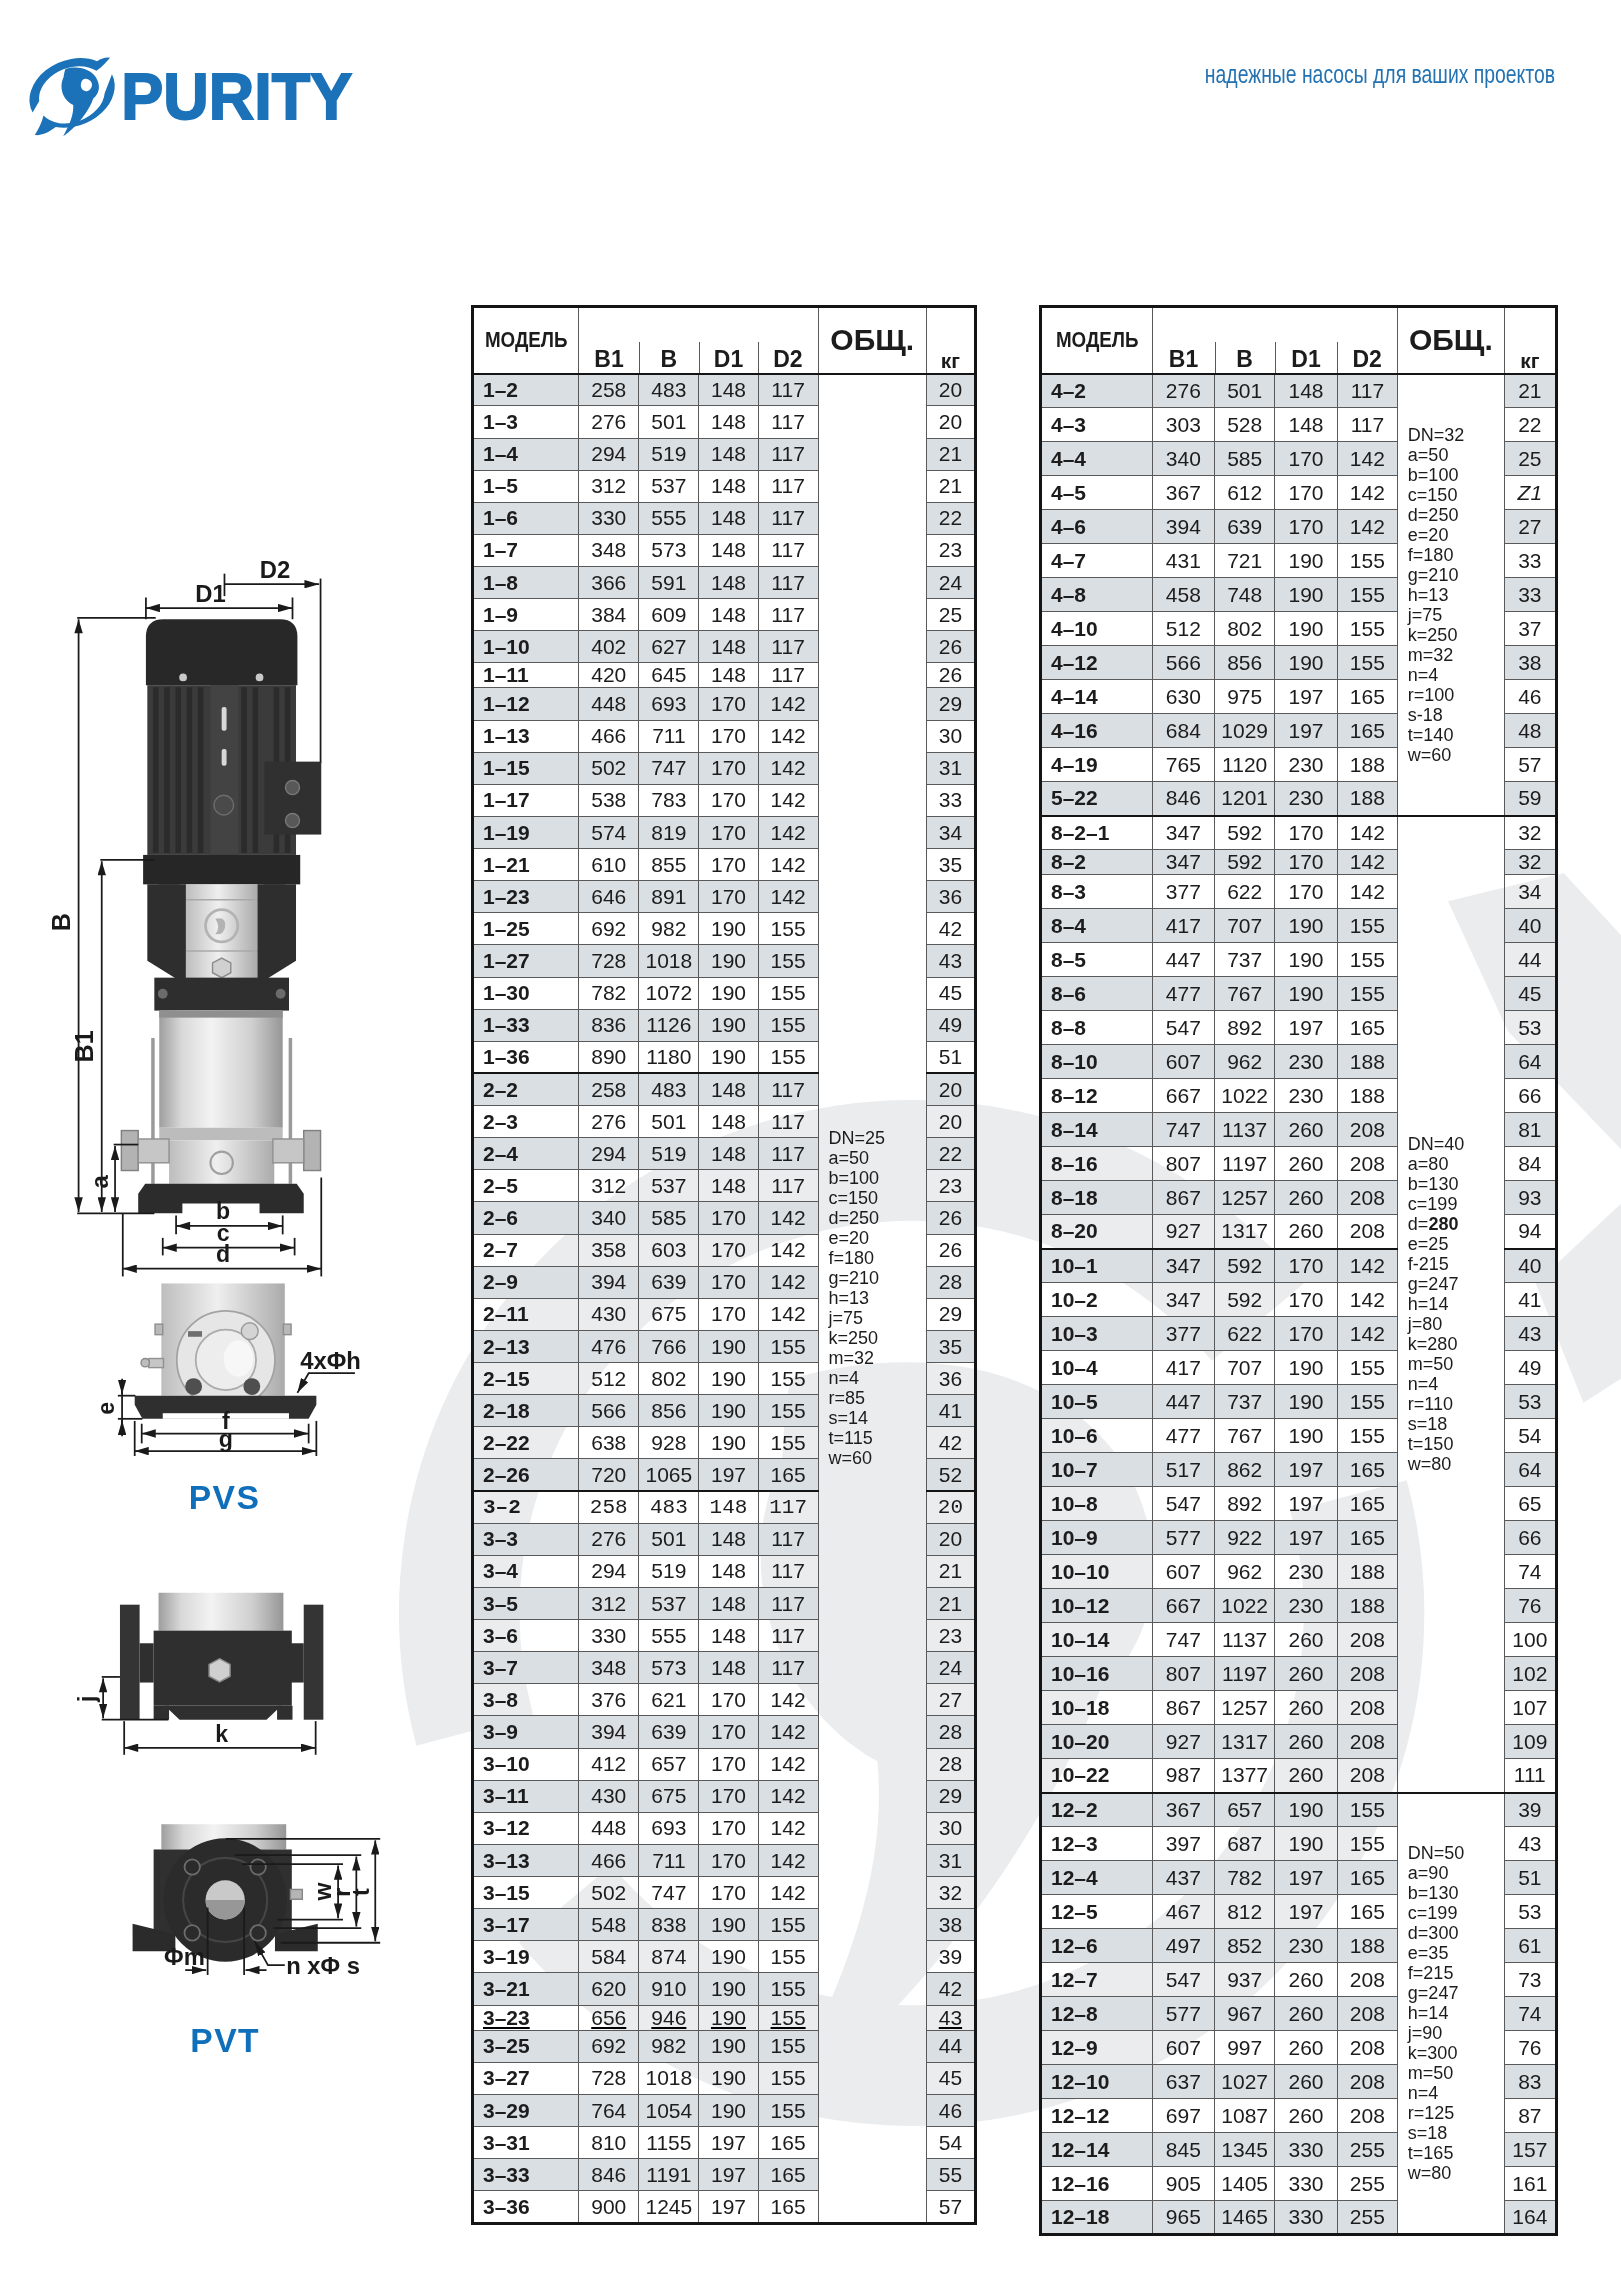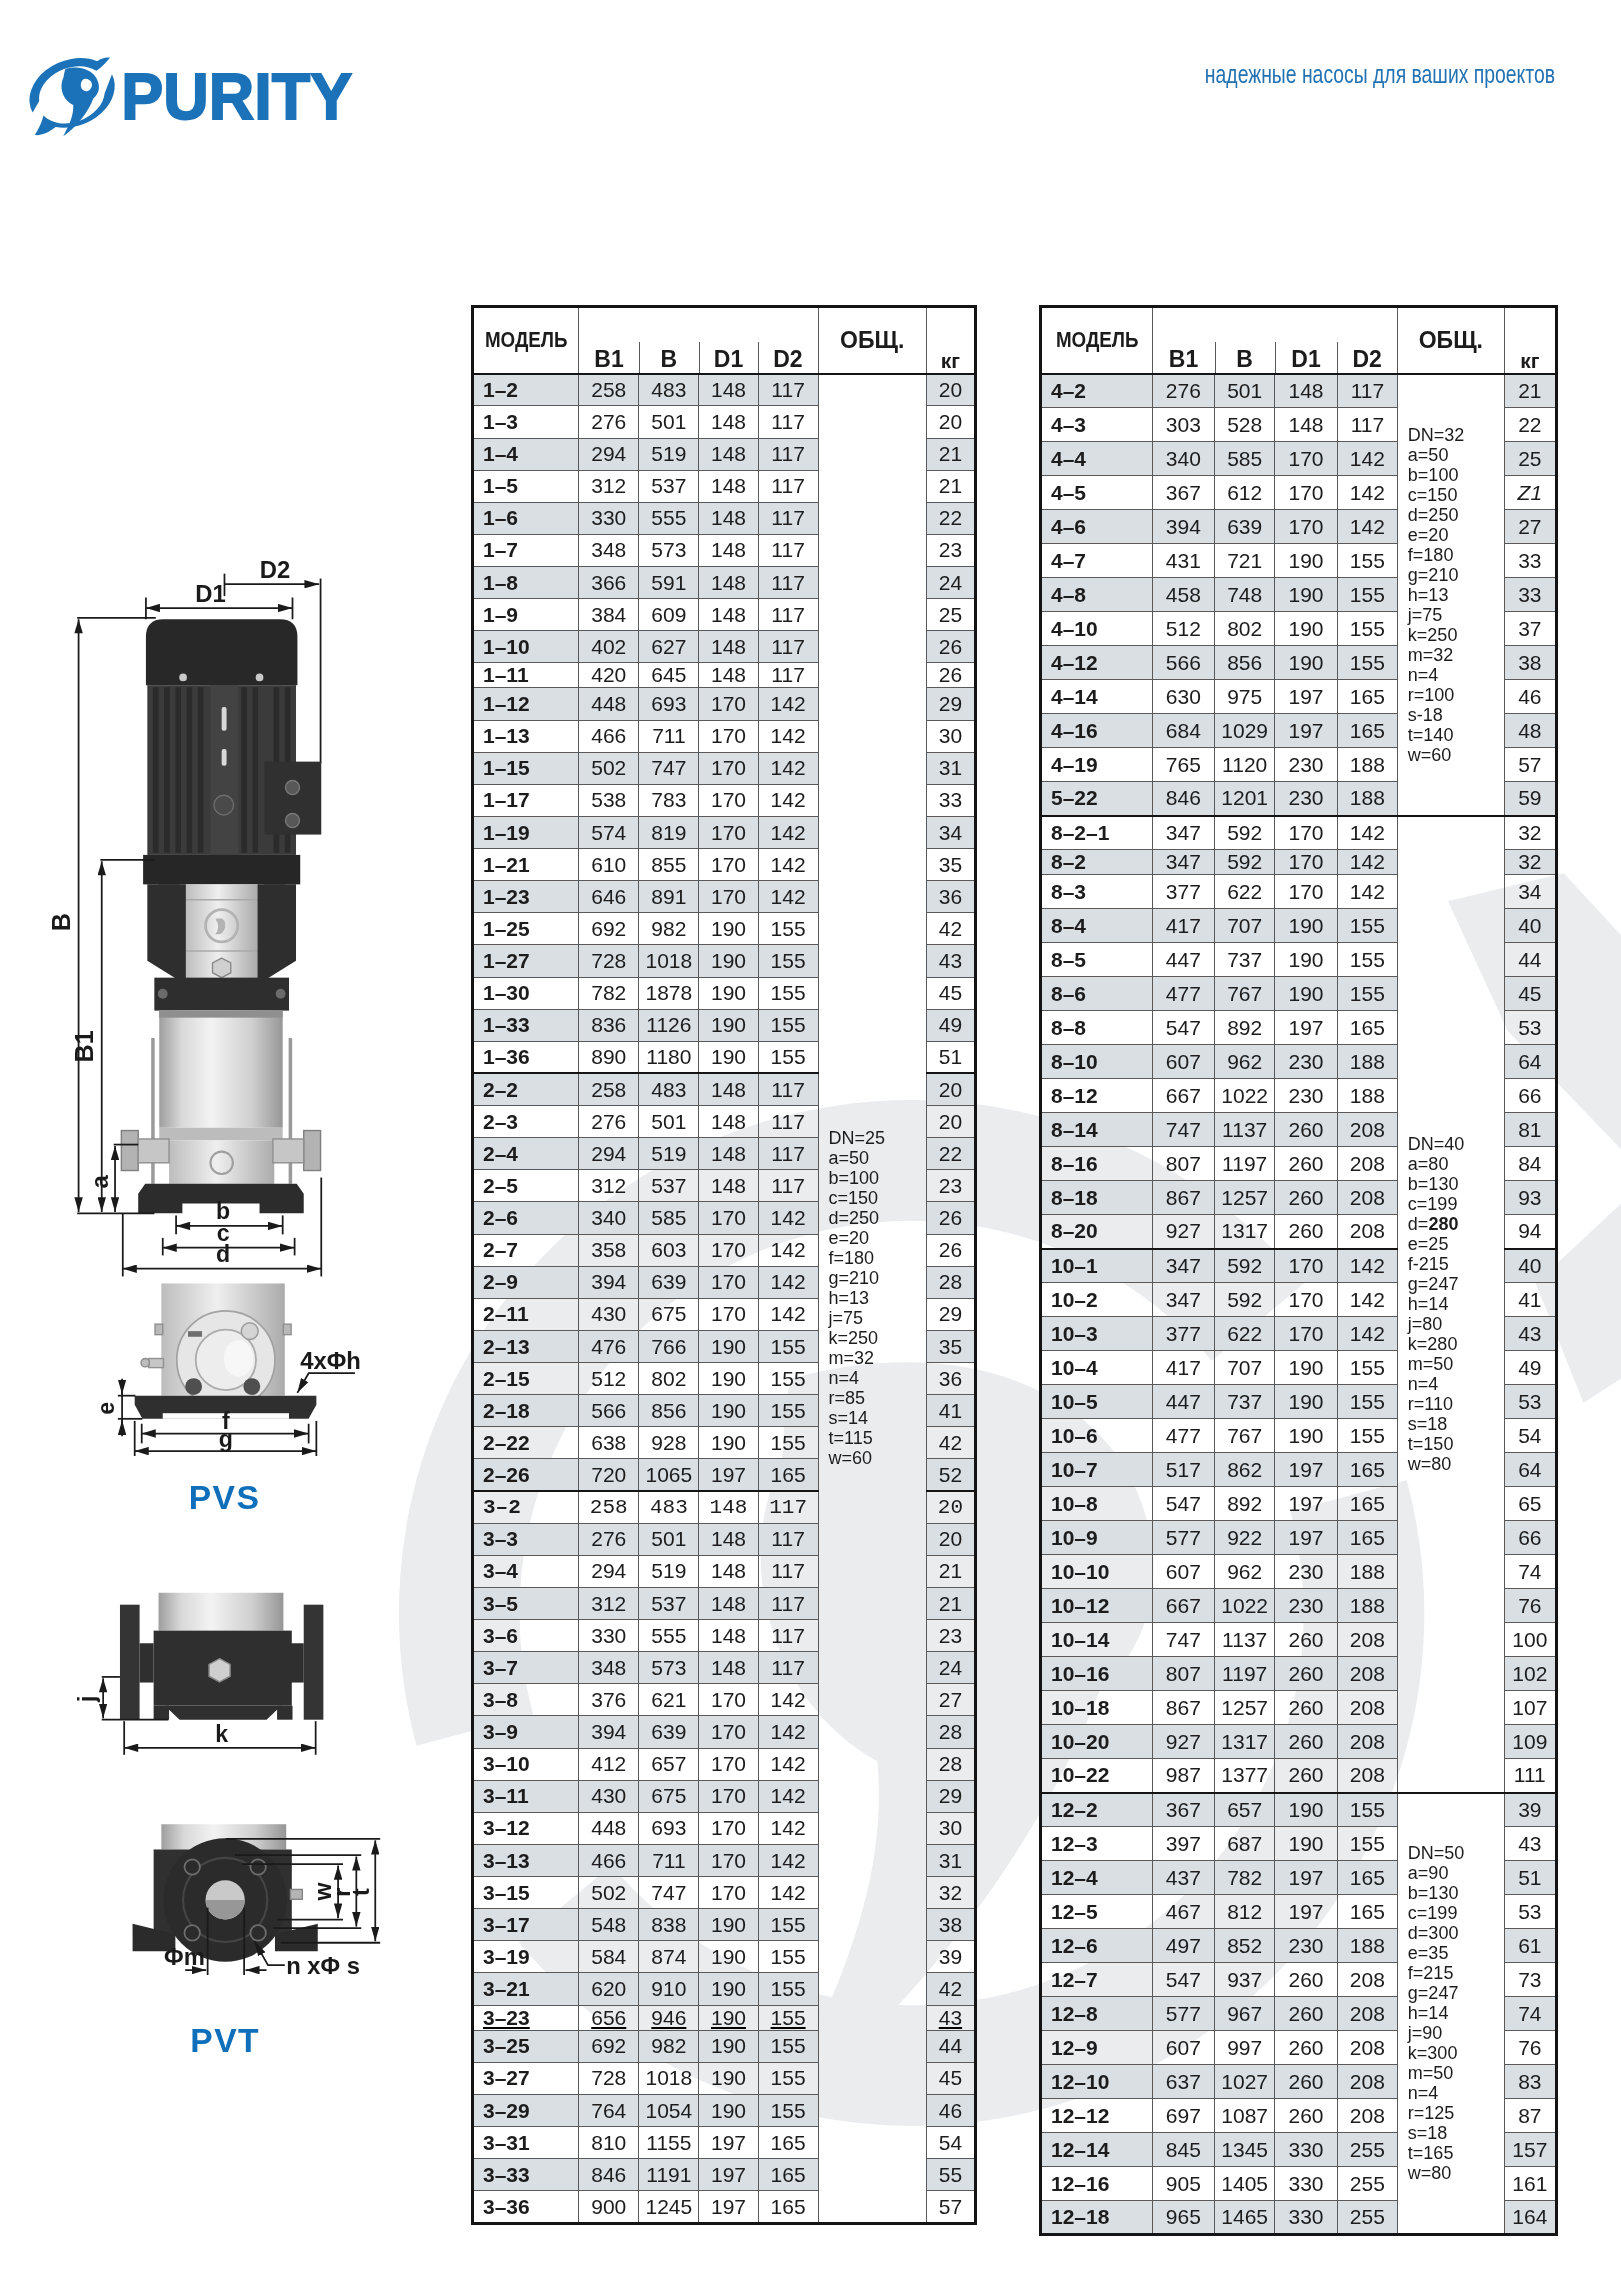--- a/index.html
+++ b/index.html
@@ -7,21 +7,21 @@
 .dt{position:absolute;border-collapse:collapse;table-layout:fixed;z-index:5;}
 .dt td{border:1.4px solid #595959;padding:0;color:#1c1c1c;overflow:hidden;}
 .dt{border:3.5px solid #141414;}
 .hdr td{border-bottom:2.8px solid #141414;}
 .hm{font-weight:bold;font-size:22.4px;text-align:center;vertical-align:middle;padding-bottom:5.6px;}
 .hm span{display:inline-block;transform:scaleX(.84);transform-origin:center;white-space:nowrap;}
 .hb{font-weight:bold;font-size:23px;text-align:center;vertical-align:bottom;padding-bottom:8.4px;
     border-left:0 !important;border-right:0 !important;}
 .hsep{background-image:linear-gradient(#595959,#595959);background-repeat:no-repeat;
       background-position:0 34px;background-size:1.4px 31px;}
-.ho{font-weight:bold;font-size:23px;text-align:center;vertical-align:middle;padding-bottom:18px;}
+.ho{font-weight:bold;font-size:30px;text-align:center;vertical-align:middle;padding-bottom:18px;}
 .hk{font-weight:bold;font-size:21px;text-align:center;vertical-align:bottom;padding-bottom:9.8px;}
 .bt td{border-top:2.8px solid #141414;}
 td.m{font-weight:bold;font-size:21px;text-align:left;padding-left:9px;vertical-align:middle;}
 td.v{font-size:21px;text-align:center;vertical-align:middle;}
 td.k{font-size:21px;text-align:center;vertical-align:middle;}
 td.o{background:transparent;vertical-align:middle;}
 .nt{font-size:18px;line-height:20px;padding-left:9.8px;color:#1c1c1c;}
 .sh{background:#dadfe4;}
 .ns{background:transparent;}
 #wm{position:absolute;left:0;top:0;z-index:1;}
@@ -515,21 +515,21 @@
         <td class="m sh">1–27</td>
         <td class="v sh">728</td>
         <td class="v sh">1018</td>
         <td class="v sh">190</td>
         <td class="v sh">155</td>
         <td class="k sh">43</td>
       </tr>
 <tr class="" style="height:32px;">
         <td class="m ns">1–30</td>
         <td class="v ns">782</td>
-        <td class="v ns">1878</td>
+        <td class="v ns">1072</td>
         <td class="v ns">190</td>
         <td class="v ns">155</td>
         <td class="k ns">45</td>
       </tr>
 <tr class="" style="height:32px;">
         <td class="m sh">1–33</td>
         <td class="v sh">836</td>
         <td class="v sh">1126</td>
         <td class="v sh">190</td>
         <td class="v sh">155</td>

